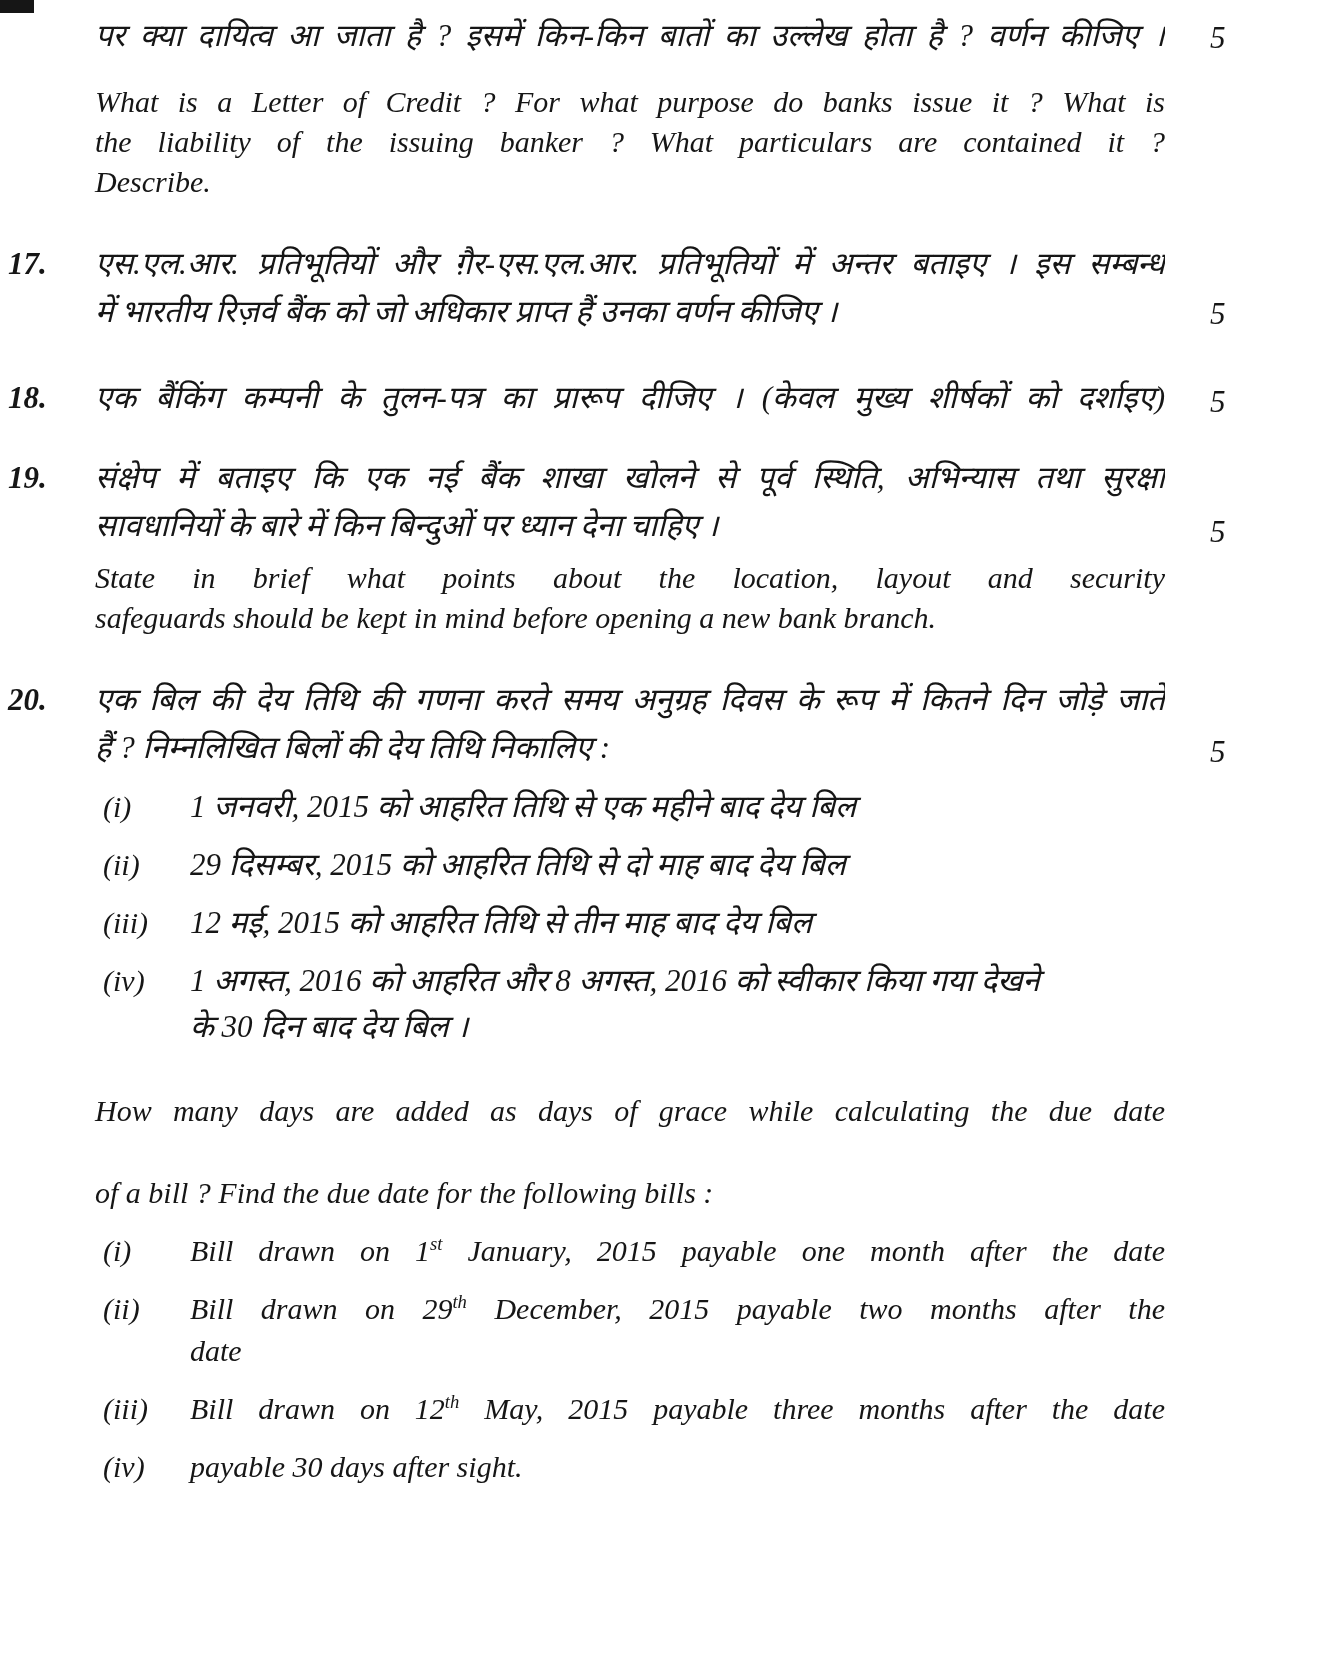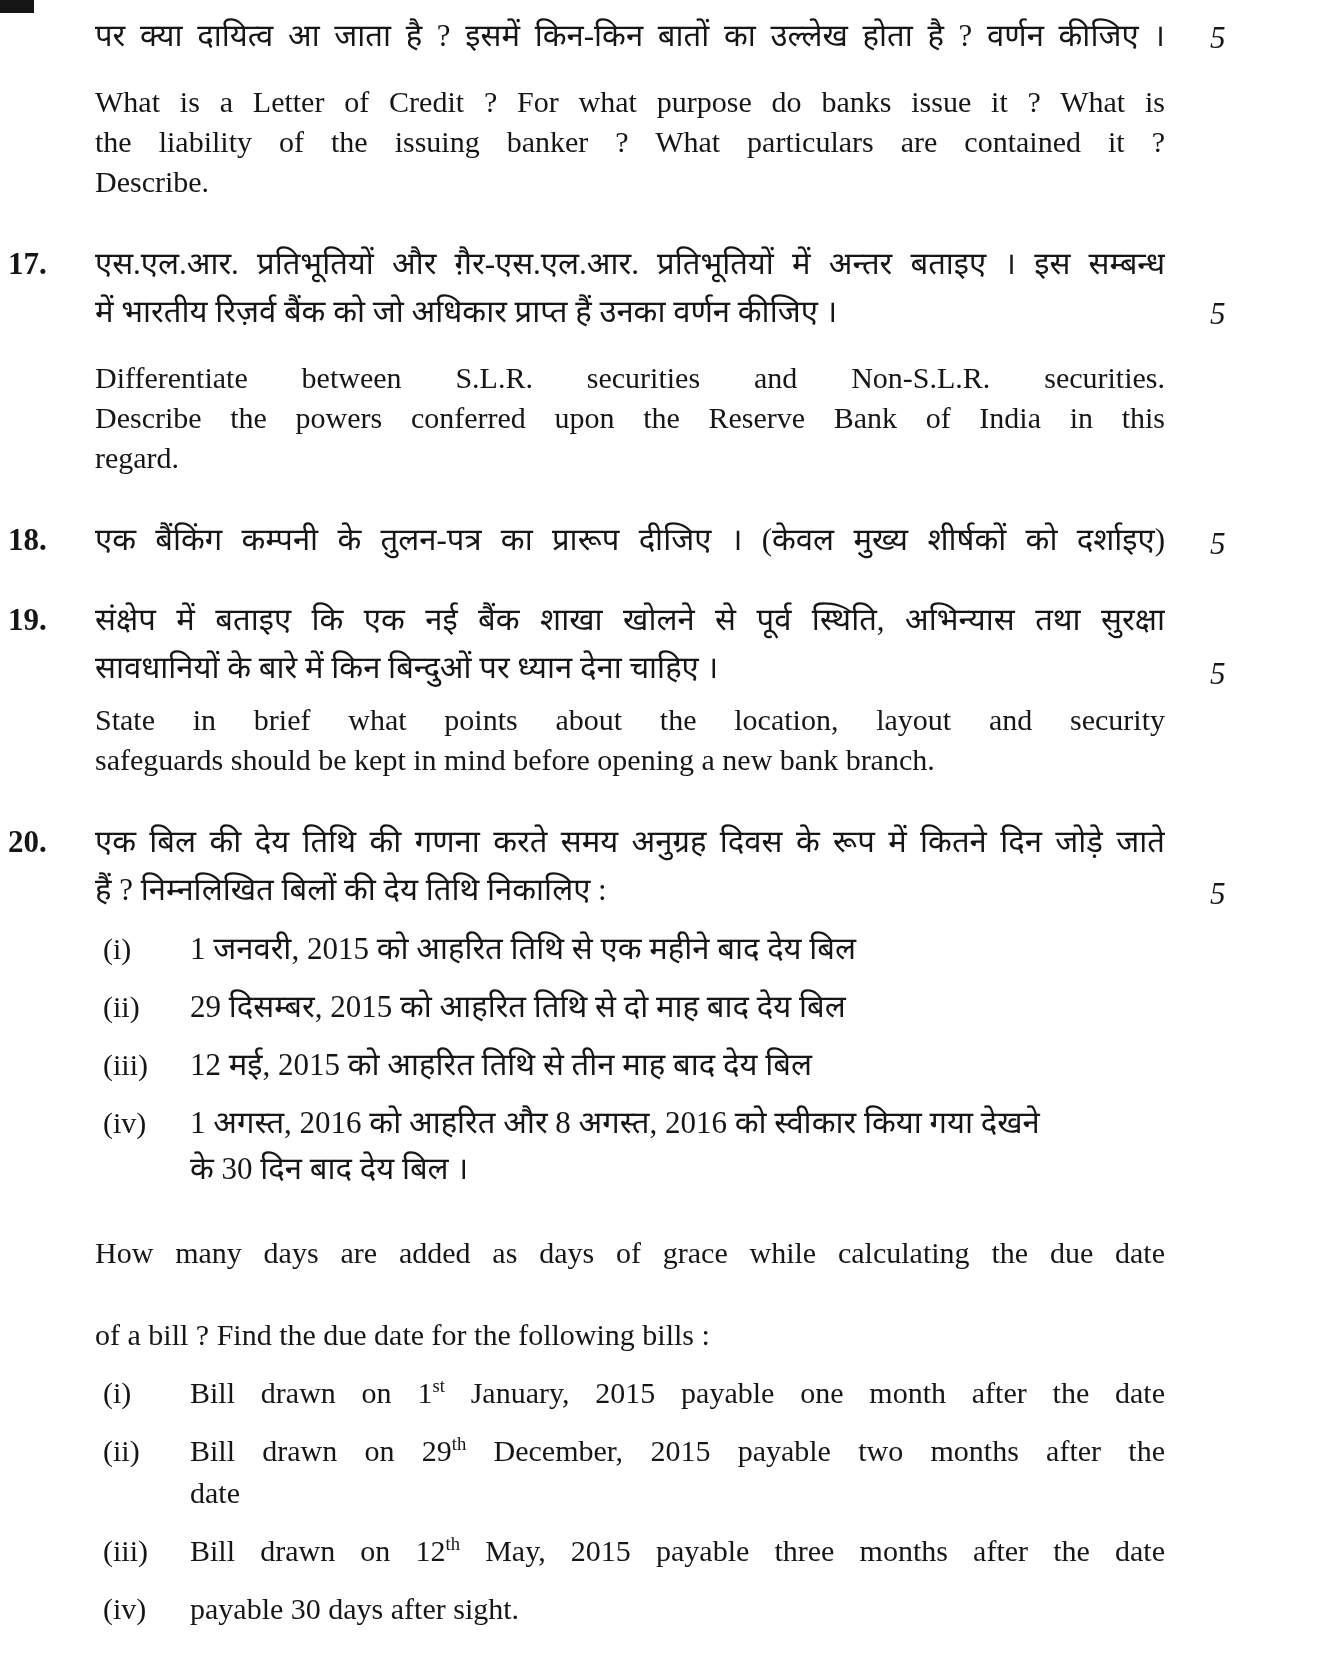--- a/index.html
+++ b/index.html
@@ -12,23 +12,23 @@
     font-family:"Liberation Serif", serif;
     box-sizing:border-box;
     padding-top:12px;
     overflow:hidden;
   }
   .corner-mark{position:absolute;top:0;left:0;width:34px;height:13px;background:#161616;}
   section.q{position:relative;}
   .row{display:flex;}
   .qnum{
     width:95px;min-width:95px;box-sizing:border-box;padding-left:8px;
-    font-weight:bold;font-size:31px;line-height:48px;
+    font-weight:bold;font-size:31px;line-height:48px;font-style:italic;
   }
-  .qbody{width:1070px;}
+  .qbody{width:1070px;font-style:italic;}
   .hline{
     font-size:31px;line-height:48px;
     font-family:"Liberation Serif","DejaVu Sans",serif;
     white-space:nowrap;overflow:hidden;
   }
   .epara{margin-top:22px;}
   .eline{font-size:30px;line-height:40px;}
   .jline{text-align:justify;text-align-last:justify;}
   .marks{
     position:absolute;left:1210px;
@@ -77,25 +77,20 @@
     </div>
   </section>
 
   <section class="q mt38">
     <span class="marks" style="top:50px">5</span>
     <div class="row">
       <div class="qnum">17.</div>
       <div class="qbody">
         <div class="hline jline">एस.एल.आर. प्रतिभूतियों और ग़ैर-एस.एल.आर. प्रतिभूतियों में अन्तर बताइए । इस सम्बन्ध</div>
         <div class="hline">में भारतीय रिज़र्व बैंक को जो अधिकार प्राप्त हैं उनका वर्णन कीजिए ।</div>
-        <div class="epara">
-          <div class="eline jline">Differentiate between S.L.R. securities and Non-S.L.R. securities.</div>
-          <div class="eline jline">Describe the powers conferred upon the Reserve Bank of India in this</div>
-          <div class="eline">regard.</div>
-        </div>
       </div>
     </div>
   </section>
 
   <section class="q mt38">
     <span class="marks" style="top:4px">5</span>
     <div class="row">
       <div class="qnum">18.</div>
       <div class="qbody">
         <div class="hline jline">एक बैंकिंग कम्पनी के तुलन-पत्र का प्रारूप दीजिए । (केवल मुख्य शीर्षकों को दर्शाइए)</div>

